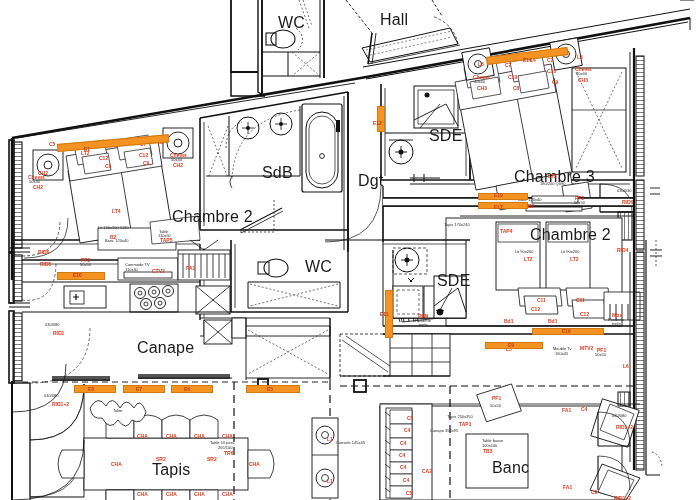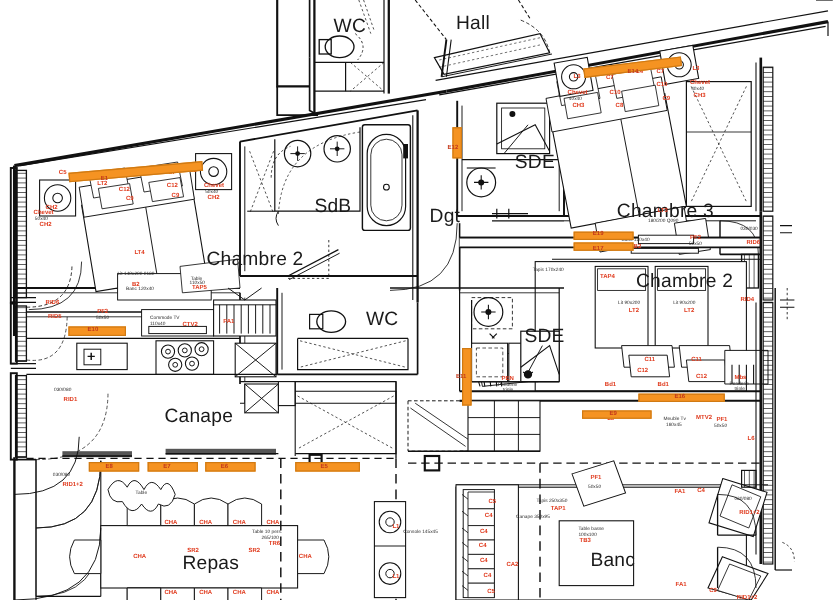--- a/index.html
+++ b/index.html
@@ -432,21 +432,21 @@
       <div class="rmlabel big" style="left: 380px; top: 11px;">Hall</div>
       <div class="rmlabel big" style="left: 262px; top: 164px;">SdB</div>
       <div class="rmlabel big" style="left: 358px; top: 172px;">Dgt</div>
       <div class="rmlabel big" style="left: 429px; top: 127px;">SDE</div>
       <div class="rmlabel big" style="left: 514px; top: 168px;">Chambre 3</div>
       <div class="rmlabel big" style="left: 172px; top: 208px;">Chambre 2</div>
       <div class="rmlabel big" style="left: 530px; top: 226px;">Chambre 2</div>
       <div class="rmlabel big" style="left: 437px; top: 272px;">SDE</div>
       <div class="rmlabel big" style="left: 305px; top: 258px;">WC</div>
       <div class="rmlabel big" style="left: 137px; top: 339px;">Canape</div>
-      <div class="rmlabel big" style="left: 152px; top: 461px;">Repas</div>
+      <div class="rmlabel big" style="left: 152px; top: 461px;">Tapis</div>
       <div class="rmlabel big" style="left: 492px; top: 459px;">Banc</div>
     </div>
 <div id="codeLabels">
       <div class="code" style="left: 33px; top: 184px;">CH2</div>
       <div class="code" style="left: 28px; top: 174px;">Chevet</div>
       <div class="dim" style="left: 29px; top: 179px;">50x40</div>
       <div class="code" style="left: 81px; top: 150px;">LT2</div>
       <div class="code" style="left: 103px; top: 143px;">C7</div>
       <div class="code" style="left: 99px; top: 155px;">C12</div>
       <div class="code" style="left: 105px; top: 163px;">C9</div>

